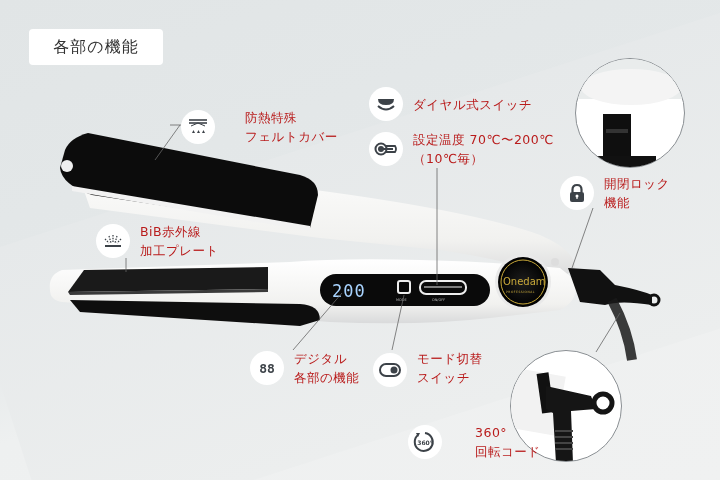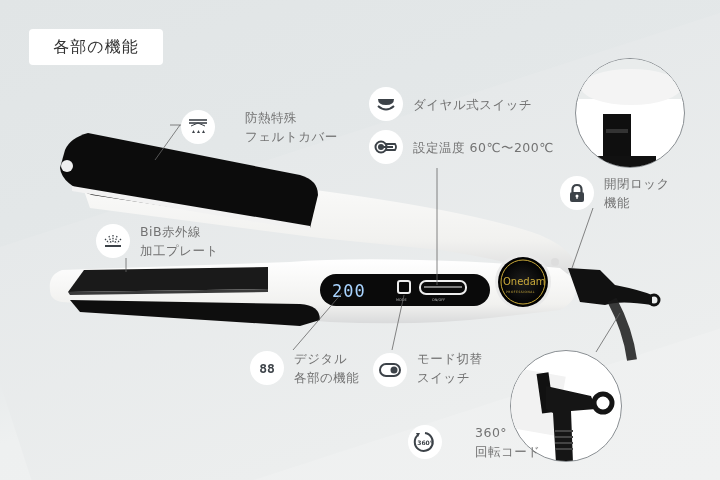--- a/index.html
+++ b/index.html
@@ -27,21 +27,21 @@
     font-size: 16px; letter-spacing: 1px; color: #333;
   }
   .feature { position: absolute; display: flex; align-items: center; }
   .icon-circle {
     width: 34px; height: 34px; border-radius: 50%; background: #fff;
     display: flex; align-items: center; justify-content: center;
     flex-shrink: 0;
   }
   .icon-circle svg { display: block; }
   .label {
-    margin-left: 10px; font-size: 12.5px; line-height: 19px; color: #737373;
+    margin-left: 10px; font-size: 12.5px; line-height: 19px; color: #b91c1c;
     letter-spacing: 0.5px; white-space: nowrap;
   }
   .label span { display: block; }
 
   
   .iron-layer { position: absolute; inset: 0; }
   .zoom-circle {
     position: absolute; border-radius: 50%; background: #fff;
     border: 1px solid #8a8f93; overflow: hidden;
   }
@@ -170,21 +170,22 @@
 <div class="feature" style="left:369px; top:130px;">
   <div class="icon-circle">
     <svg width="24" height="22" viewBox="0 0 24 22">
       <circle cx="7" cy="11" r="5.5" fill="none" stroke="#3c4248" stroke-width="2"></circle>
       <circle cx="7" cy="11" r="3" fill="#3c4248"></circle>
       <path d="M12 8 L21 8 Q23 11 21 14 L12 14" fill="none" stroke="#3c4248" stroke-width="1.8"></path>
       <line x1="8" y1="11" x2="19" y2="11" stroke="#3c4248" stroke-width="2"></line>
     </svg>
   </div>
   <div class="label">
-    <span>設定温度 60℃〜200℃</span>
+    <span>設定温度 70℃〜200℃</span>
+    <span>（10℃毎）</span>
   </div>
 </div>
 
 <div class="feature" style="left:96px; top:222px;">
   <div class="icon-circle">
     <svg width="22" height="22" viewBox="0 0 22 22">
       <g stroke="#3c4248" stroke-width="1.3" stroke-dasharray="1.5 1.2">
         <line x1="11" y1="5" x2="11" y2="13"></line>
         <line x1="7" y1="6" x2="9" y2="13"></line>
         <line x1="15" y1="6" x2="13" y2="13"></line>

